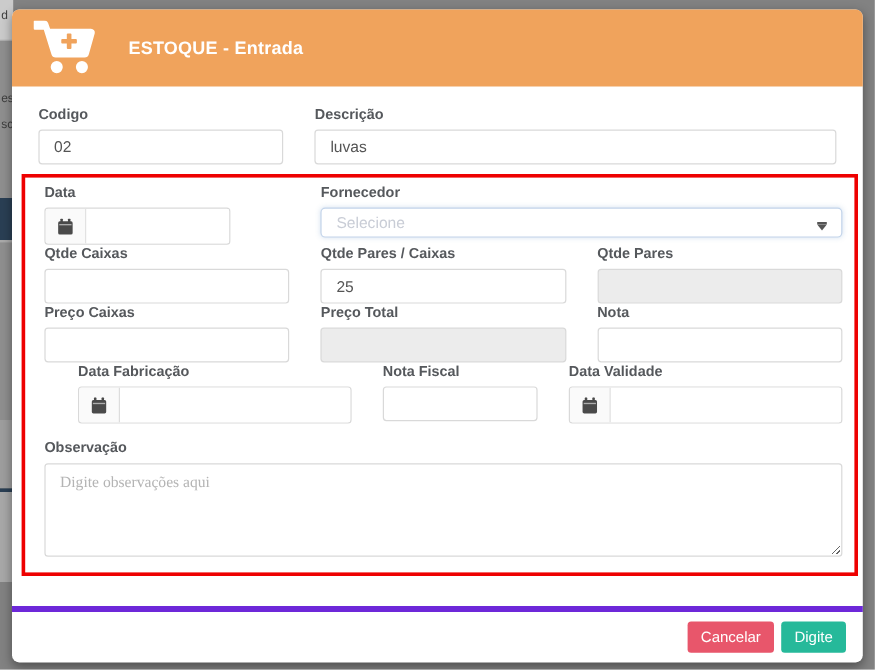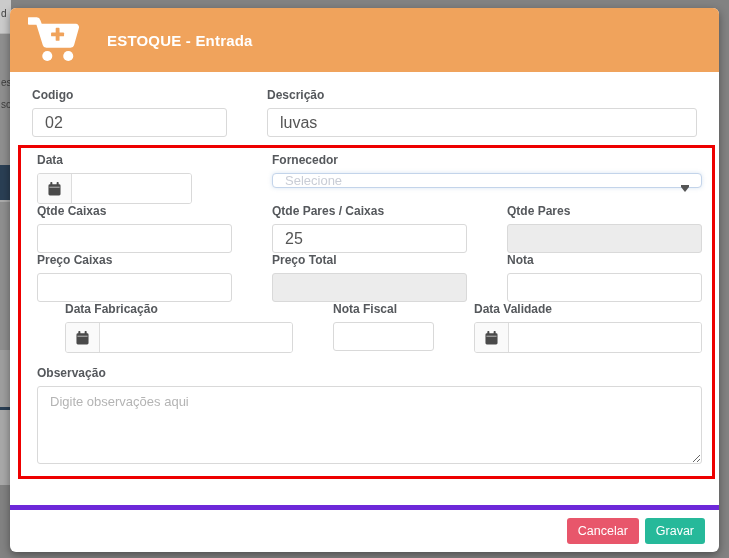--- a/index.html
+++ b/index.html
@@ -35,31 +35,31 @@
     border-radius: 6px 6px 0 0;
     display: flex; align-items: center;
     padding: 0 18px;
     gap: 11px;
   }
   .cart-icon { width: 52px; height: 46px; margin-right: 16px; flex: 0 0 auto; }
   .modal-title { color: #fff; font-weight: bold; font-size: 15px; letter-spacing: .2px; }
 
   .modal-body { flex: 1 1 auto; padding: 16px 12px 0 12px; }
 
-  .row3 { display: grid; grid-template-columns: 1fr 1fr 1fr; column-gap: 40px; }
+  .row3 { display: grid; grid-template-columns: 1fr 1fr 1fr; column-gap: 26px; }
   .span2 { grid-column: span 2; }
 
   .field-label {
     display: block; font-size: 12px; font-weight: bold;
     color: #55585c; line-height: 15px; margin-bottom: 5px;
   }
   .tb {
     width: 100%; height: 29px;
     border: 1px solid #d9d9d9; border-radius: 3px;
-    padding: 0 12px; font-size: 16px; color: #555;
+    padding: 0 12px; font-size: 13px; color: #555;
     font-family: "Liberation Sans", sans-serif;
     background: #fff; outline: none;
   }
   .tb:disabled { background: #ececec; color: #777; }
   .tb::placeholder { color: #b5b5b5; }
 
   .red-section {
     border: 3px solid #ee0000;
     margin: 8px -8px 0 -4px;
     padding: 5px 10px 8px 16px;
@@ -80,21 +80,21 @@
   }
   .cal-svg { width: 13px; height: 14px; }
   .igroup input {
     flex: 1 1 auto; border: none; outline: none; min-width: 0;
     font-size: 13px; color: #555; padding: 0 8px;
     font-family: "Liberation Sans", sans-serif;
   }
 
   
   .sel {
-    height: 15px; width: 100%;
+    height: 25px; width: 100%;
     border: 1px solid #c3d4ea; border-radius: 4px;
     box-shadow: 0 0 4px rgba(102,153,204,.25);
     display: flex; align-items: center;
     padding: 0 12px; cursor: pointer; background: #fff;
     position: relative;
   }
   .sel-placeholder { color: #c9cdd6; font-size: 13px; }
   .sel-caret {
     position: absolute; right: 12px; top: 13px;
     width: 0; height: 0;
@@ -103,21 +103,21 @@
   }
   .sel-caret::before {
     content: ""; position: absolute; left: -4px; top: -7px;
     width: 8px; height: 2px; background: #555;
   }
 
   textarea.obs {
     width: 100%; height: 78px;
     border: 1px solid #d9d9d9; border-radius: 3px;
     padding: 7px 12px; font-size: 13px; color: #555;
-    font-family: Liberation Sans, sans-serif;
+    font-family: Liberation Serif, serif;
     resize: both; outline: none;
   }
   textarea.obs::placeholder { color: #b4b4b4; }
 
   .modal-footer {
     flex: 0 0 47px;
     border-top: 5px solid #6d28d9;
     display: flex; align-items: center; justify-content: flex-end;
     gap: 6px; padding: 0 14px;
   }
@@ -265,16 +265,16 @@
       <div>
         <label class="field-label">Observação</label>
         <textarea class="obs" placeholder="Digite observações aqui" style=""></textarea>
       </div>
 
     </div>
   </div>
 
   <div class="modal-footer">
     <button class="btn btn-cancel">Cancelar</button>
-    <button class="btn btn-save">Gravar</button>
+    <button class="btn btn-save">Digite</button>
   </div>
 
 </div>
 
 </body></html>

